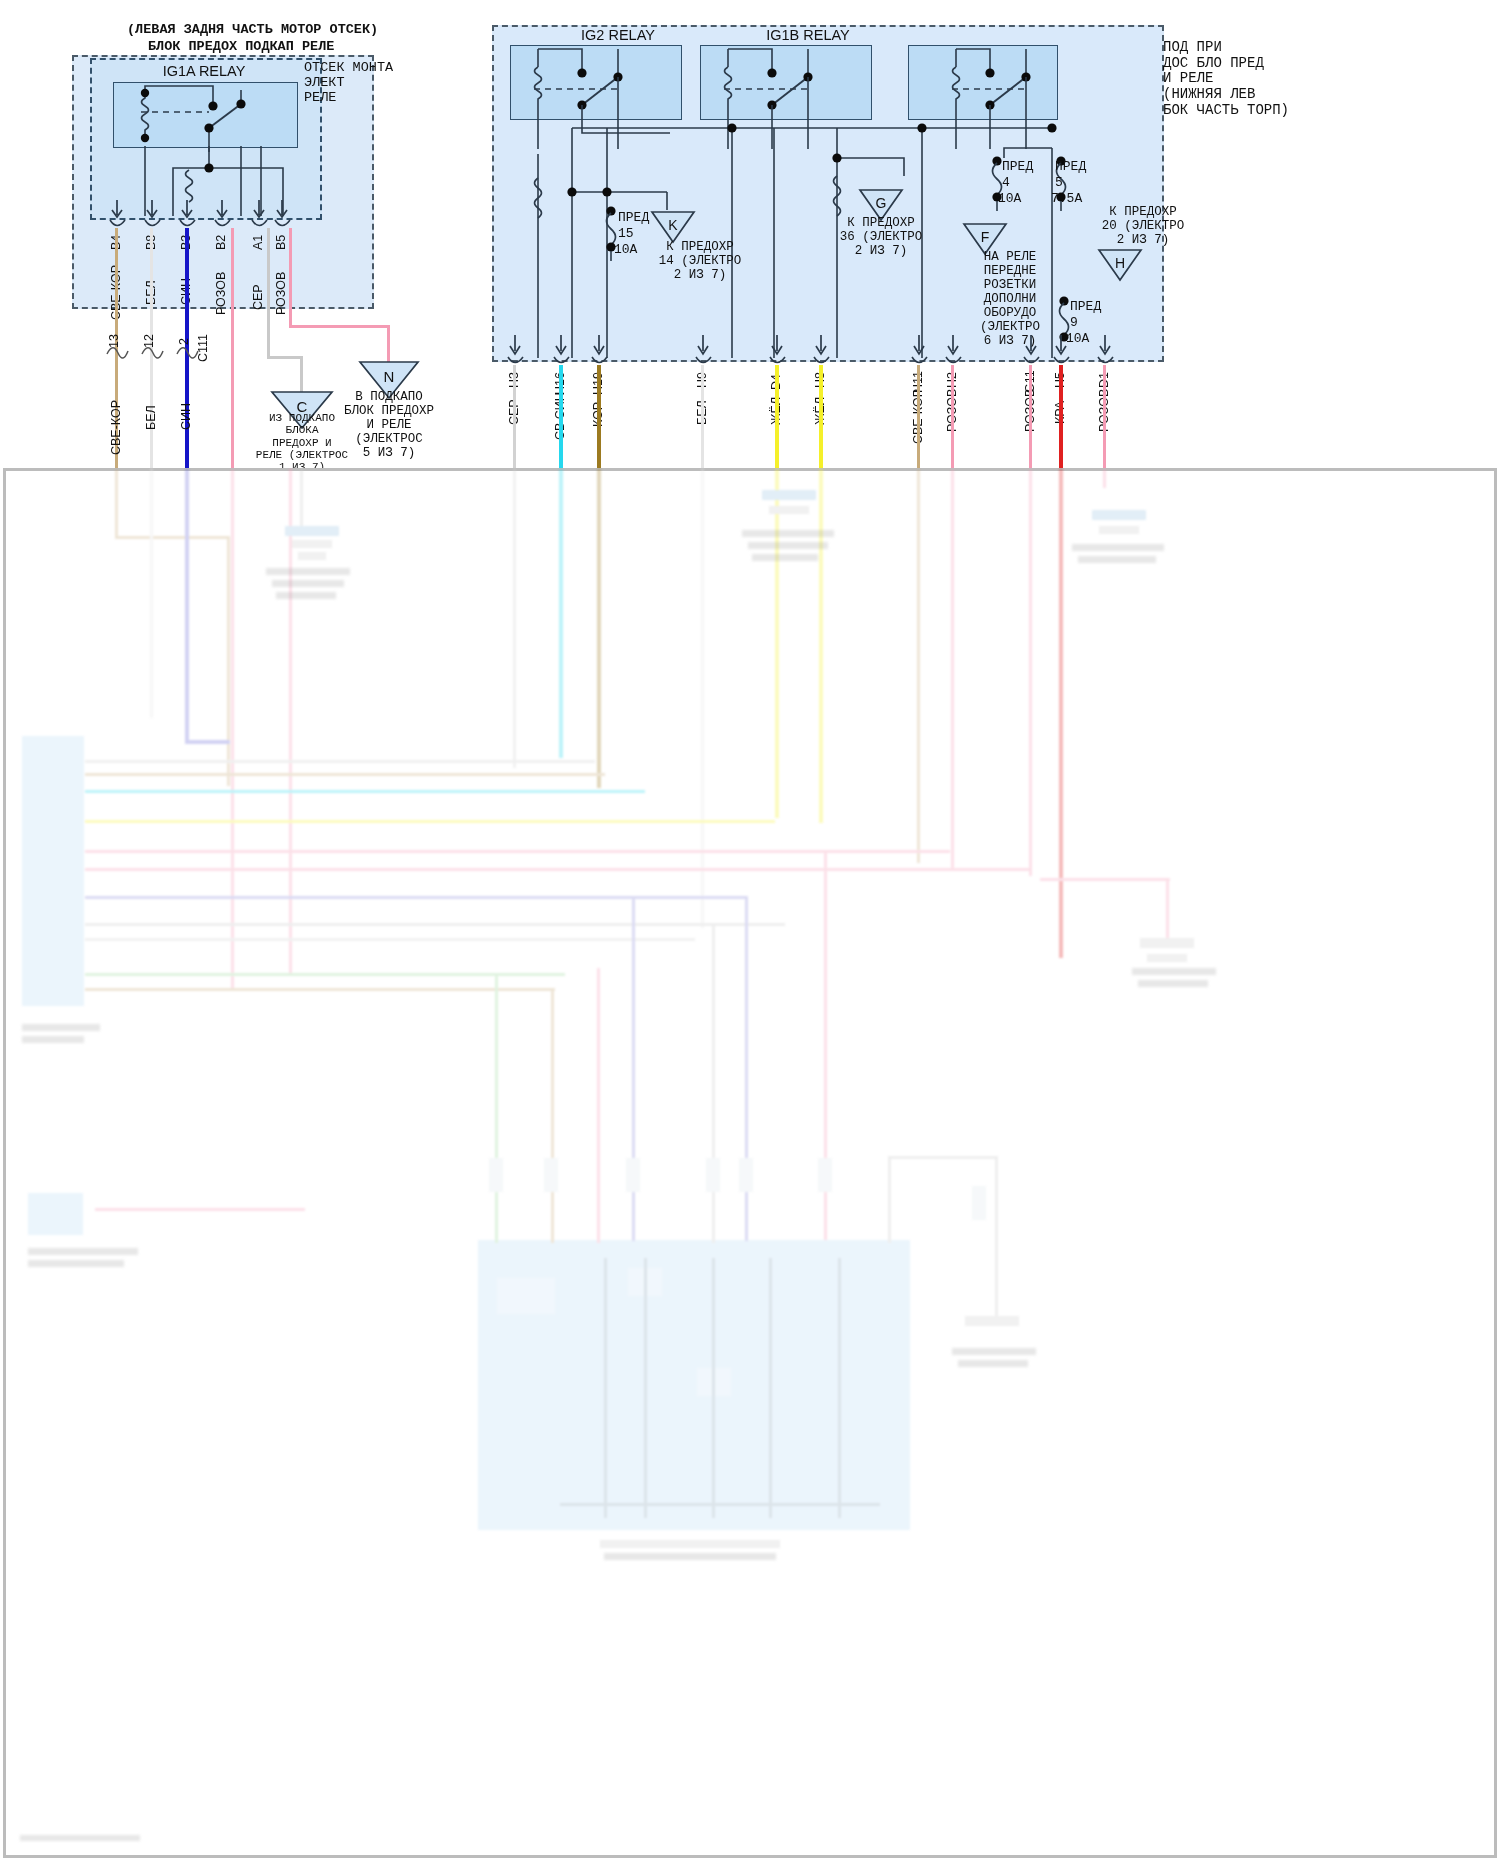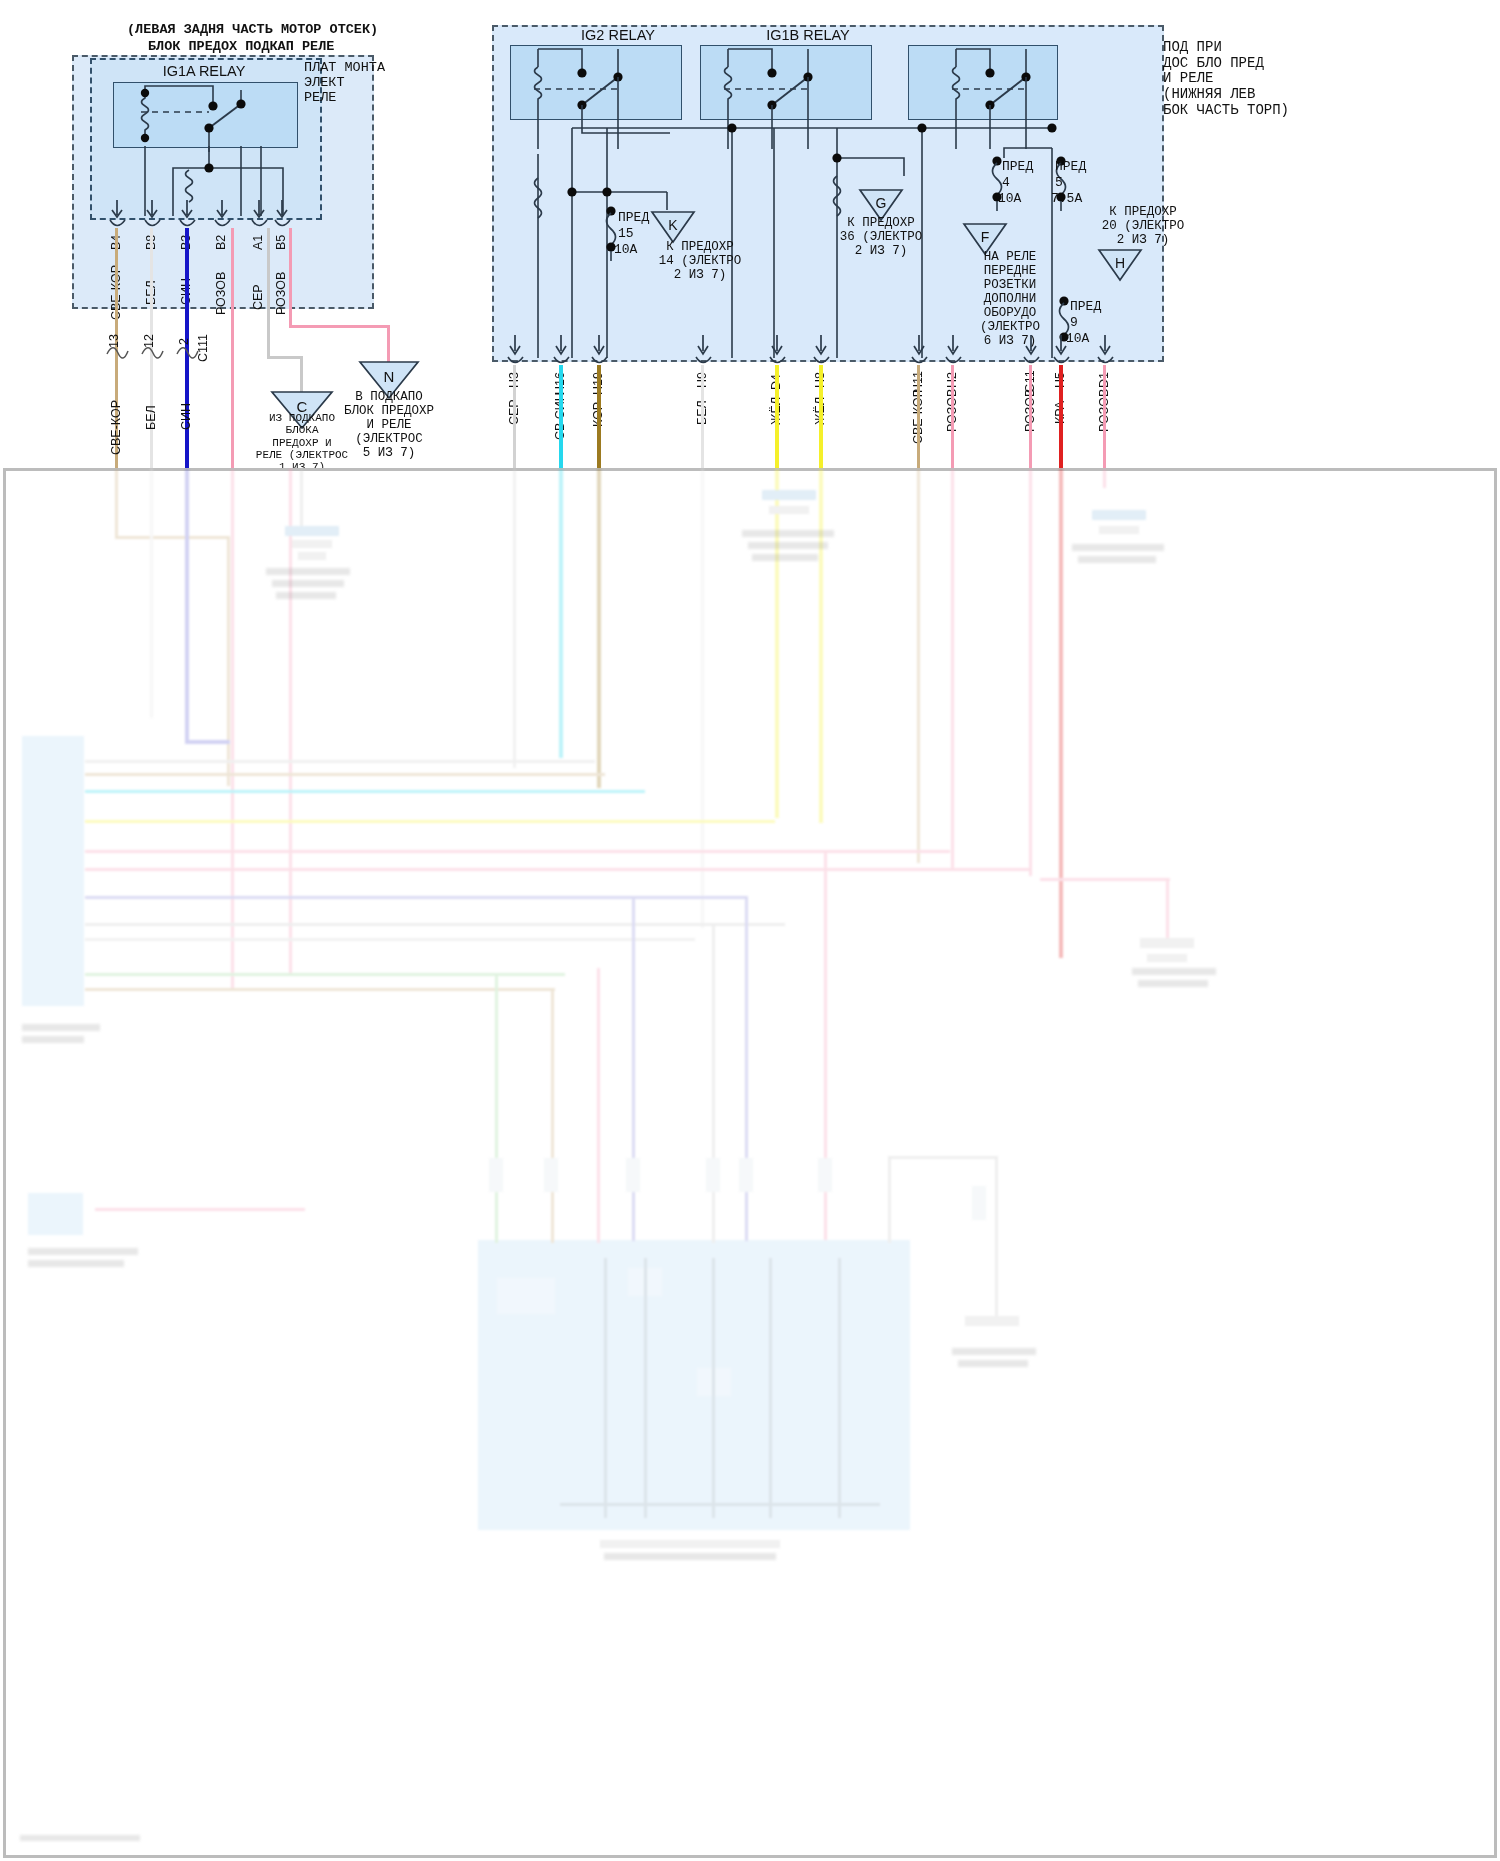--- a/index.html
+++ b/index.html
@@ -140,21 +140,21 @@
       <svg style="left:273px;top:220px;width:20px;height:14px;">
         <path d="M2,0 q7,11 15,0" stroke="#2b3a4a" stroke-width="1.6" fill="none"></path>
       </svg>
       <div class="vtxt" style="left:275px;top:250px;font-size:12.5px;">B5</div>
       <div class="vtxt" style="left:275px;top:315px;font-size:12.5px;">РОЗОВ</div>
       <div class="wire" style="left:289px;top:228px;width:3.4px;height:100px;background:#f49bb4;"></div>
       <div class="wire" style="left:289px;top:325px;width:101px;height:3.4px;background:#f49bb4;"></div>
       <div class="wire" style="left:387px;top:325px;width:3.4px;height:40px;background:#f49bb4;"></div>
     </div>
 
-    <div class="txt" style="left:304px;top:60px;font-size:13.5px;">ПЛАТ МОНТА
+    <div class="txt" style="left:304px;top:60px;font-size:13.5px;">ОТСЕК МОНТА
 ЭЛЕКТ
 РЕЛЕ</div>
 
     <div>
       <svg style="left:104px;top:340px;width:26px;height:22px;">
         <path d="M3,14 q6,-12 11,-1 q5,11 10,-2" stroke="#555" stroke-width="1.5" fill="none"></path>
       </svg>
       <svg style="left:139px;top:340px;width:26px;height:22px;">
         <path d="M3,14 q6,-12 11,-1 q5,11 10,-2" stroke="#555" stroke-width="1.5" fill="none"></path>
       </svg>

